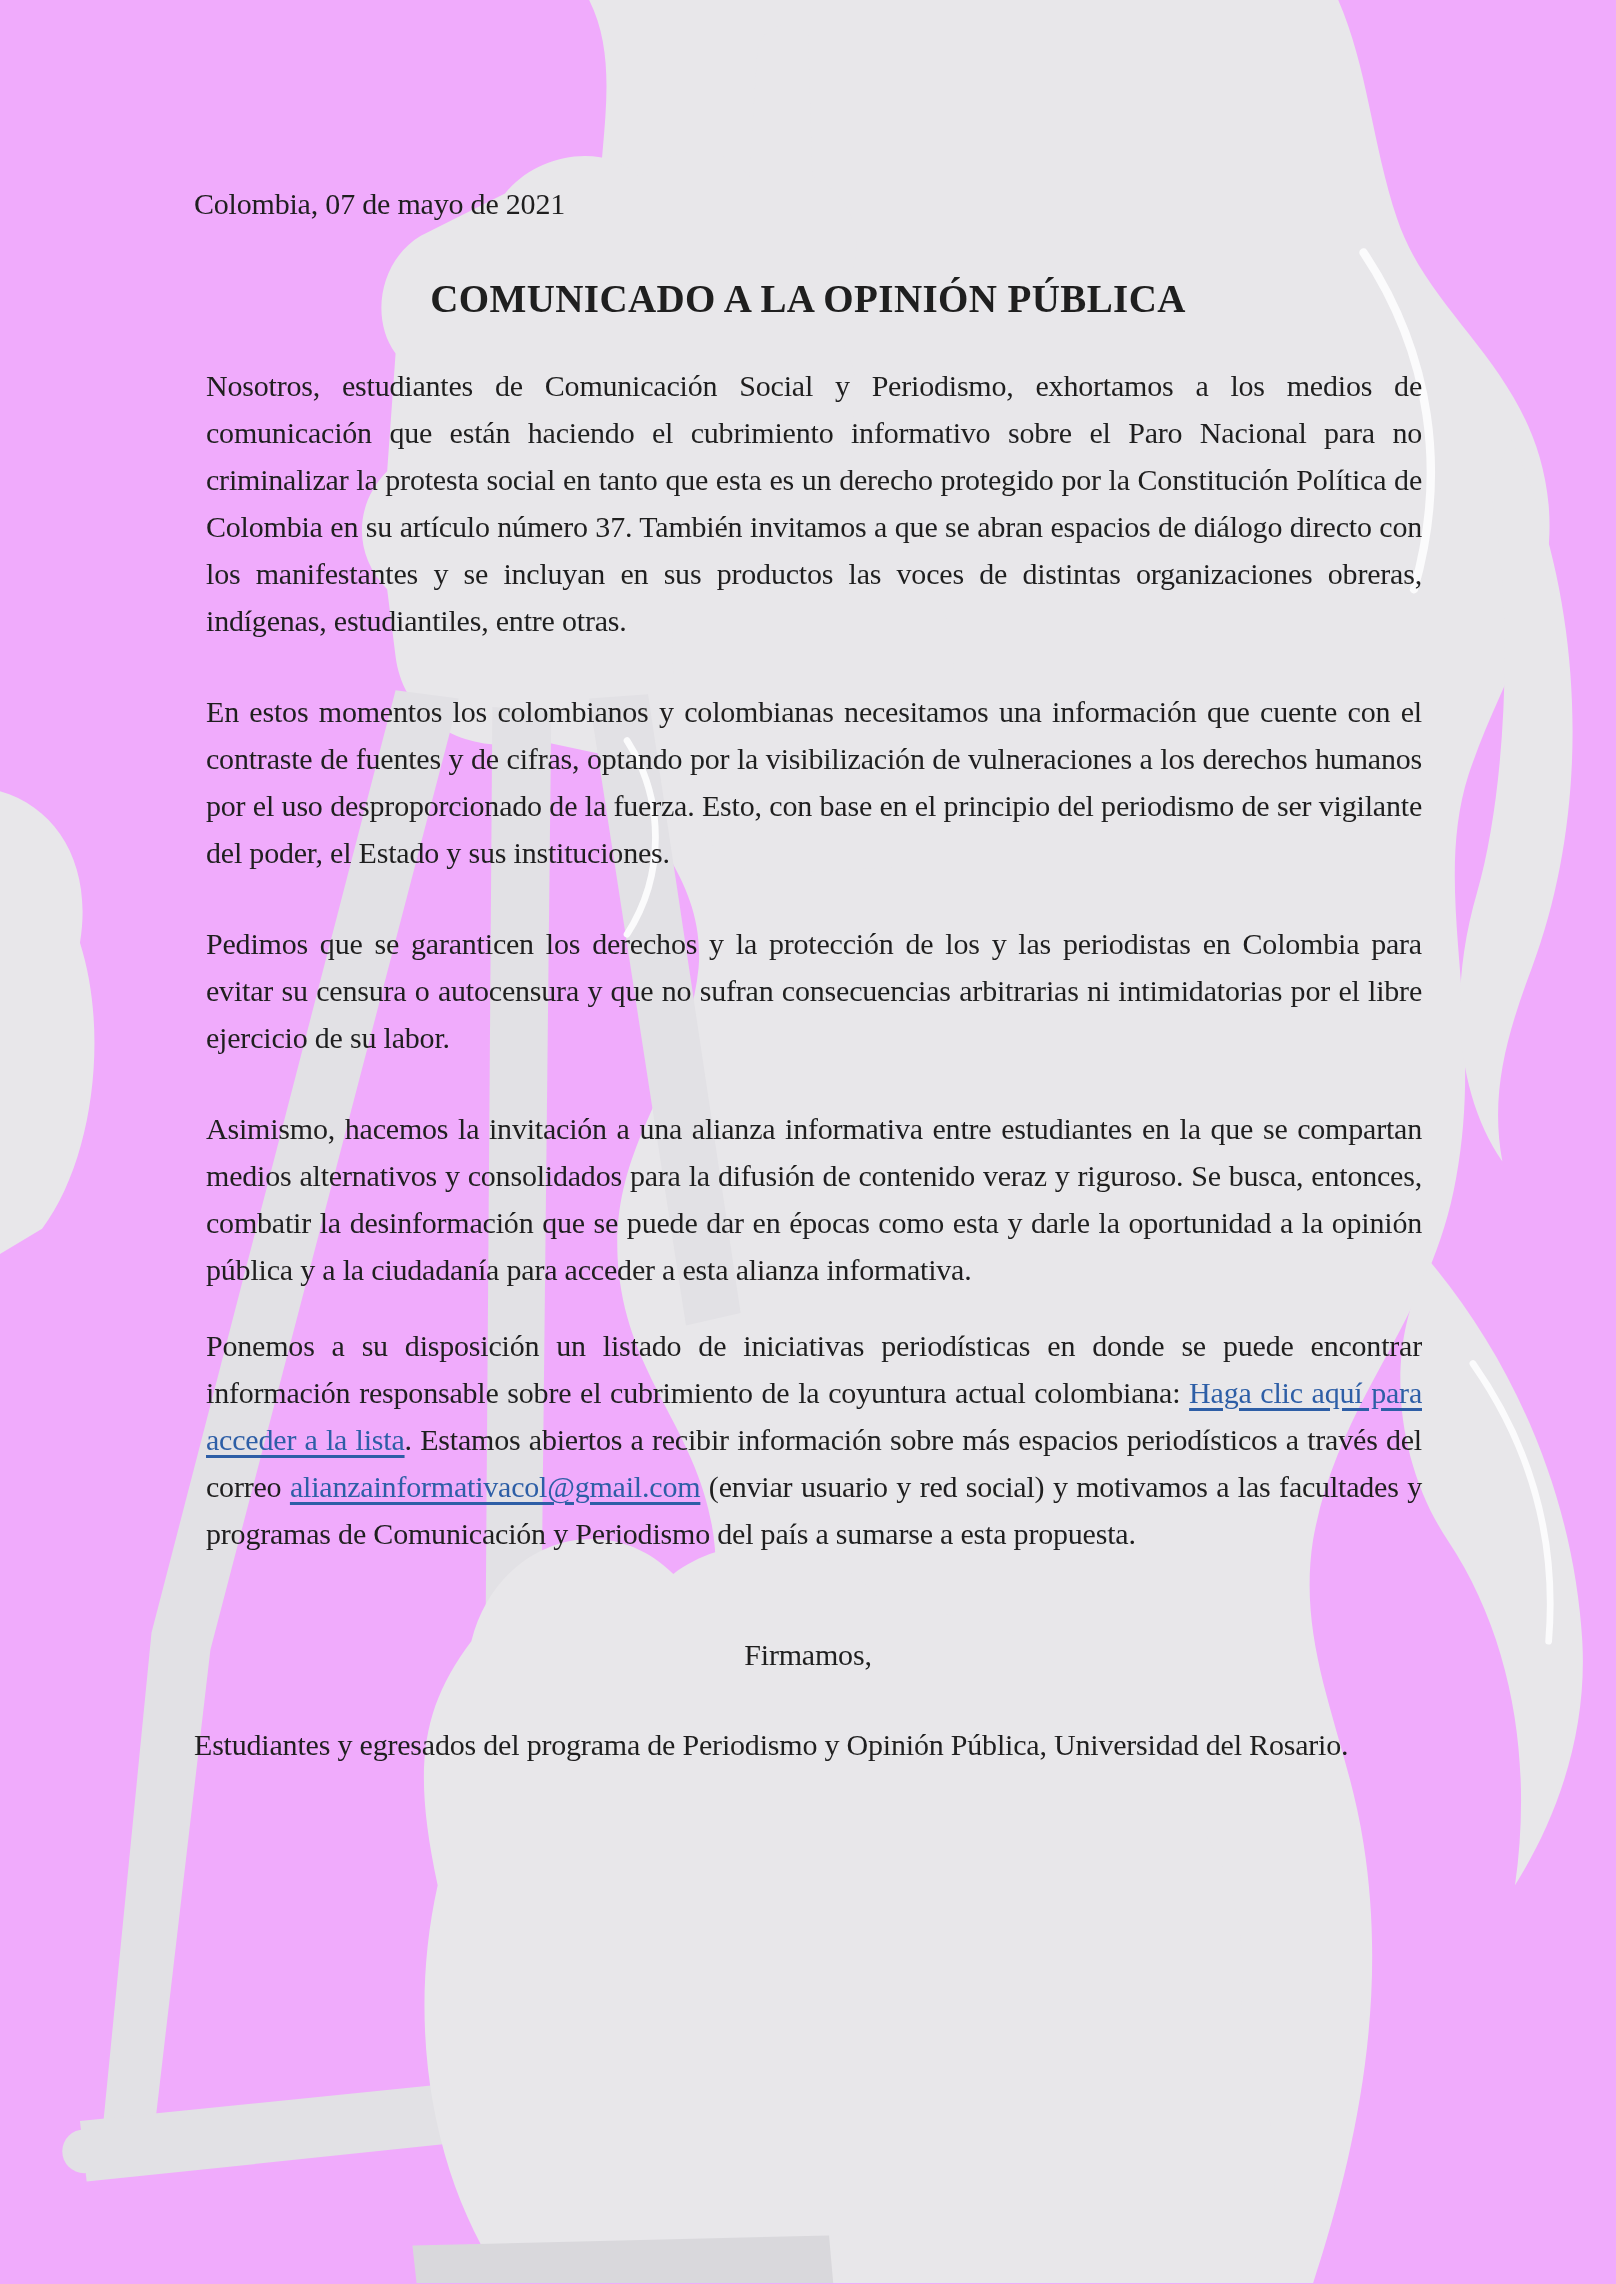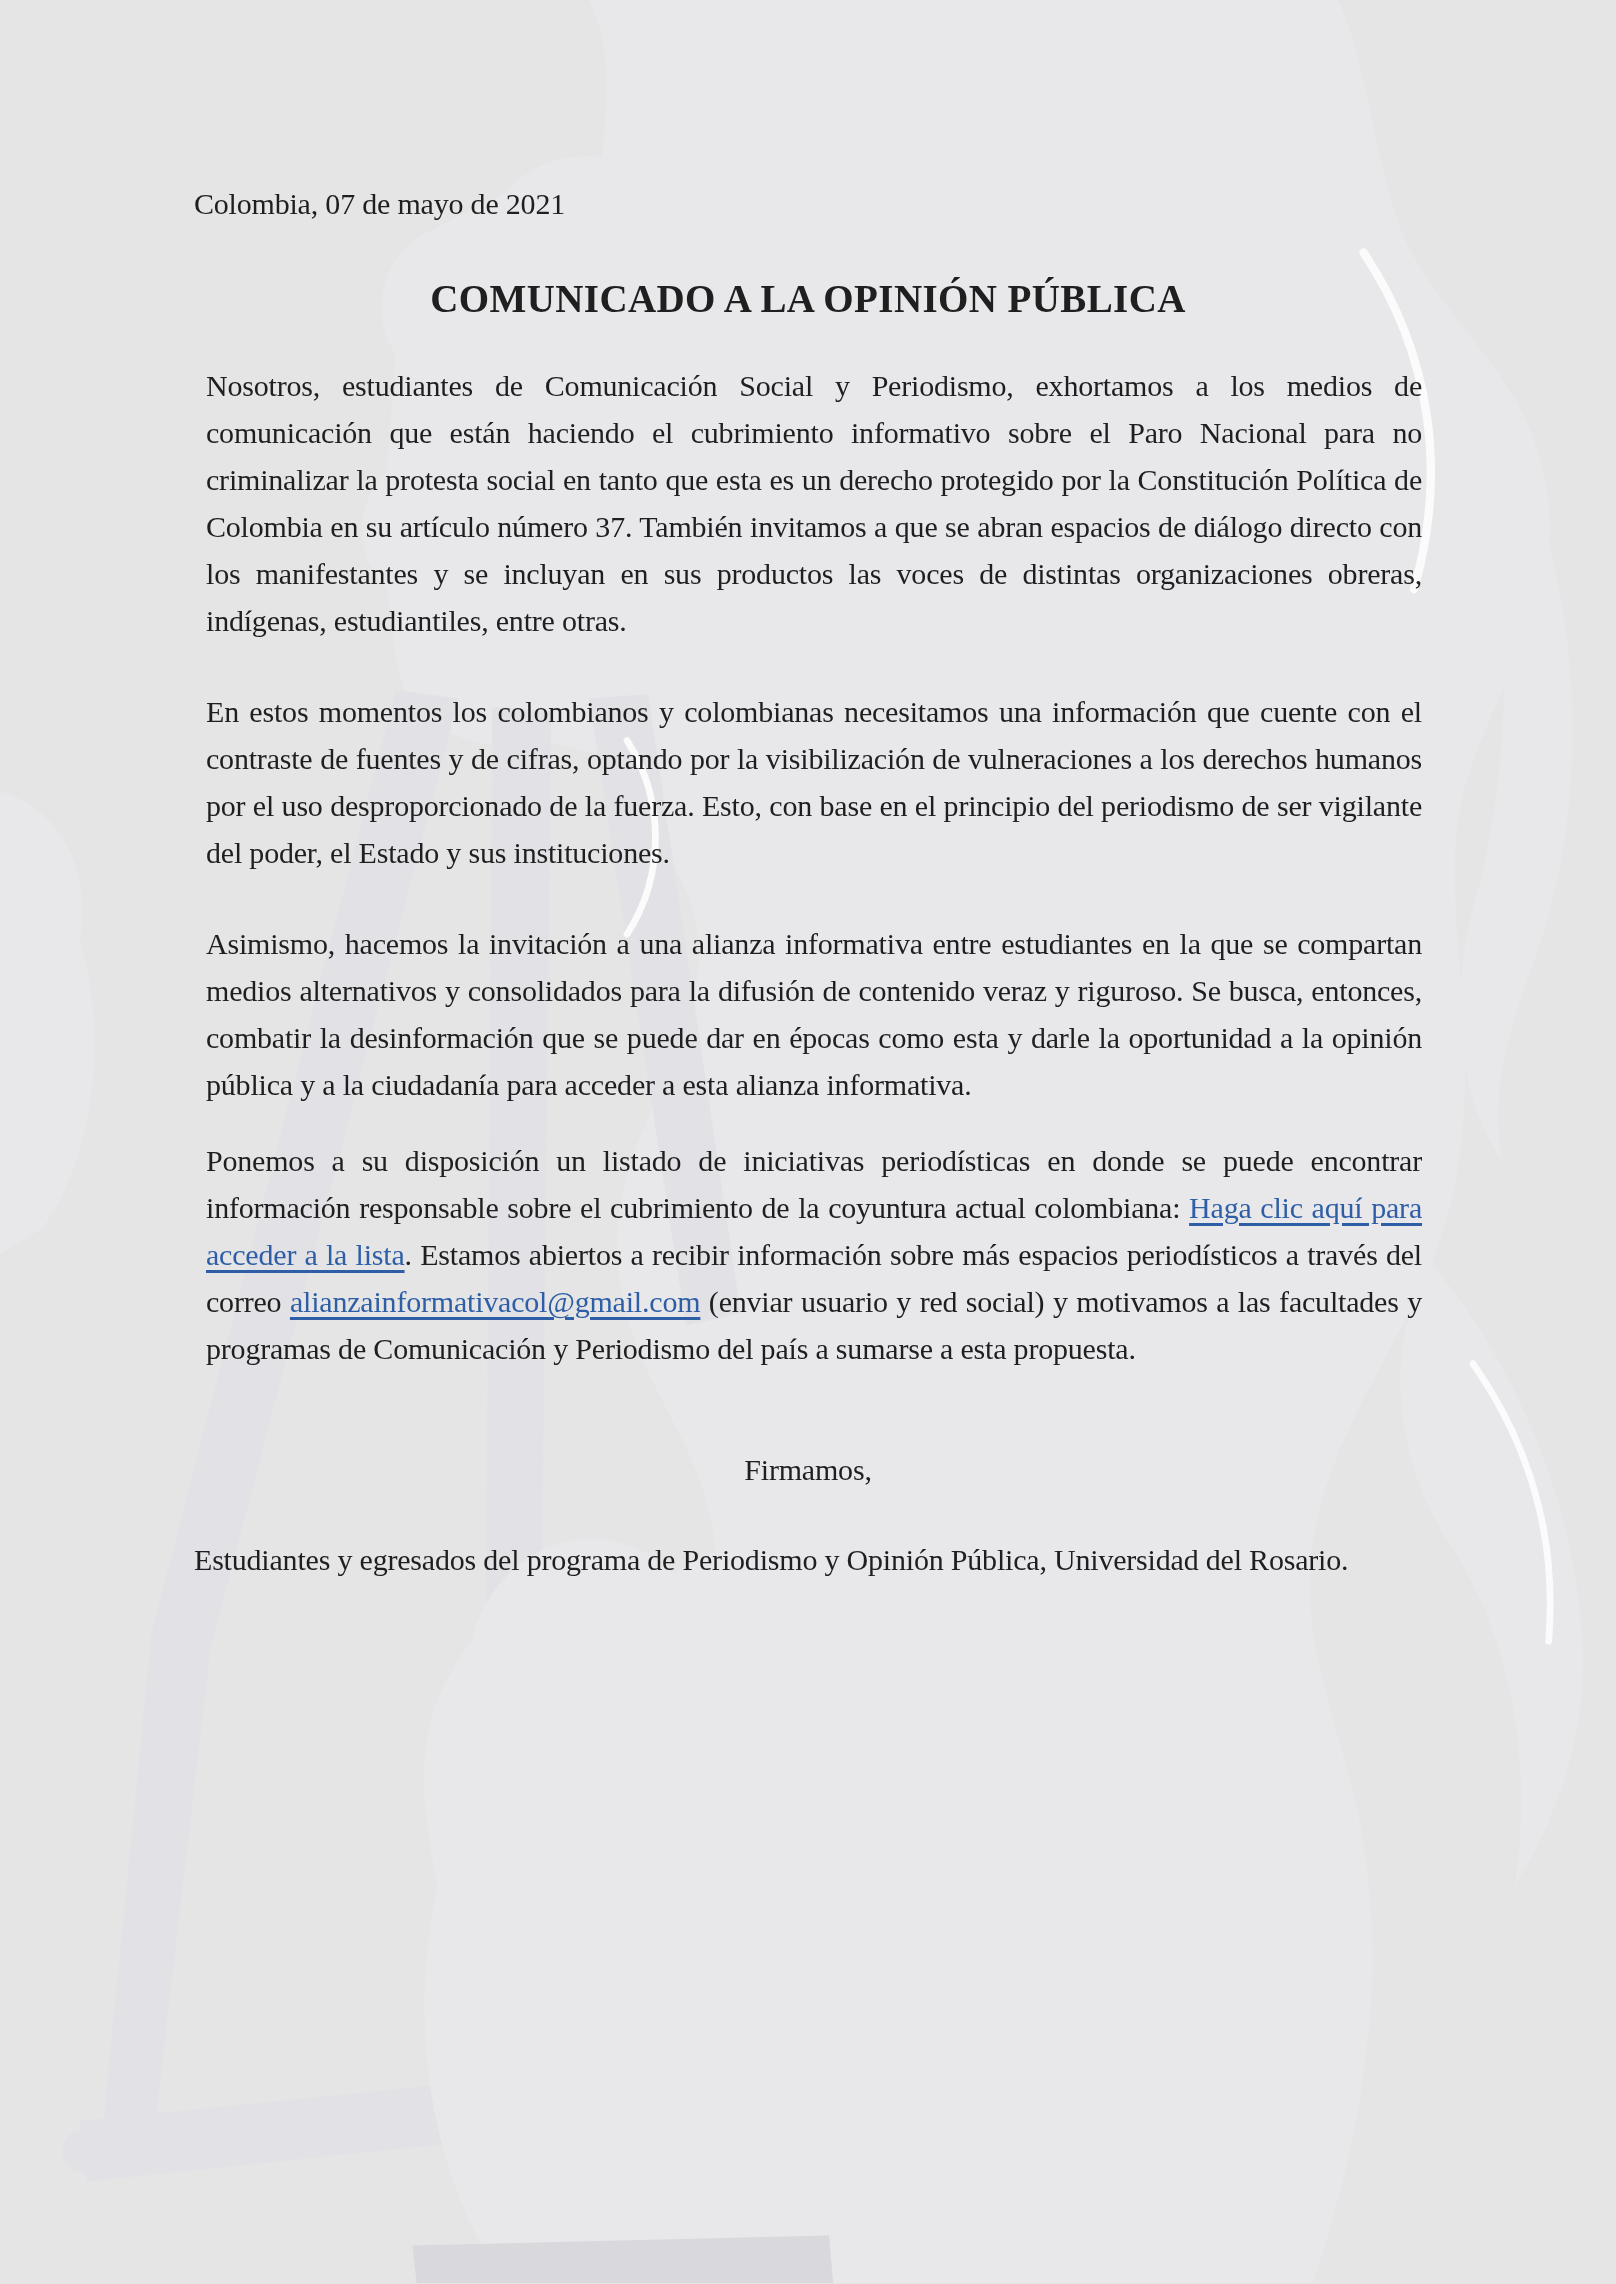--- a/index.html
+++ b/index.html
@@ -1,21 +1,21 @@
 <!DOCTYPE html>
 <html style="font-size:13.5px"><head>
 <meta charset="utf-8">
 <style>
   html,body{margin:0;padding:0;background:#9a9a9a;}
   .page{
     position:relative;
     width:1616px;
     height:2284px;
     margin:0 auto;
-    background:#e5e5e5;
+    background:#f0abfc;
     overflow:hidden;
     font-family:"Liberation Serif","DejaVu Serif",serif;
     color:#1f1f1f;
   }
   .watermark{
     position:absolute;
     inset:0;
     z-index:0;
   }
   .content{
@@ -176,20 +176,21 @@
     <path fill="none" stroke="#fbfbfc" stroke-width="8" stroke-linecap="round" d="M1750,1620 C1820,1720 1850,1830 1840,1950"></path>
   </svg>
 
   <div class="content">
     <p class="date-line">Colombia, 07 de mayo de 2021</p>
     <p class="doc-title">COMUNICADO A LA OPINIÓN PÚBLICA</p>
 
     <div>
         <p class="para"><span>Nosotros, estudiantes de Comunicación Social y Periodismo, exhortamos a los medios de comunicación que están haciendo el cubrimiento informativo sobre el Paro Nacional para no criminalizar la protesta social en tanto que esta es un derecho protegido por la Constitución Política de Colombia en su artículo número 37. También invitamos a que se abran espacios de diálogo directo con los manifestantes y se incluyan en sus productos las voces de distintas organizaciones obreras, indígenas, estudiantiles, entre otras.</span></p>
         <p class="para"><span>En estos momentos los colombianos y colombianas necesitamos una información que cuente con el contraste de fuentes y de cifras, optando por la visibilización de vulneraciones a los derechos humanos por el uso desproporcionado de la fuerza. Esto, con base en el principio del periodismo de ser vigilante del poder, el Estado y sus instituciones.</span></p>
+        <p class="para"><span>Pedimos que se garanticen los derechos y la protección de los y las periodistas en Colombia para evitar su censura o autocensura y que no sufran consecuencias arbitrarias ni intimidatorias por el libre ejercicio de su labor.</span></p>
         <p class="para"><span>Asimismo, hacemos la invitación a una alianza informativa entre estudiantes en la que se compartan medios alternativos y consolidados para la difusión de contenido veraz y riguroso. Se busca, entonces, combatir la desinformación que se puede dar en épocas como esta y darle la oportunidad a la opinión pública y a la ciudadanía para acceder a esta alianza informativa.</span></p>
         <p class="para para-last"><span>Ponemos a su disposición un listado de iniciativas periodísticas en donde se puede encontrar información responsable sobre el cubrimiento de la coyuntura actual colombiana: </span><a href="#" class="doc-link">Haga clic aquí para acceder a la lista</a><span>. Estamos abiertos a recibir información sobre más espacios periodísticos a través del correo </span><a href="#" class="doc-link">alianzainformativacol@gmail.com</a><span> (enviar usuario y red social) y motivamos a las facultades y programas de Comunicación y Periodismo del país a sumarse a esta propuesta.</span></p>
       </div>
 
     <p class="salutation">Firmamos,</p>
     <p class="signature">Estudiantes y egresados del programa de Periodismo y Opinión Pública, Universidad del Rosario.</p>
   </div>
 </div>
 
 

